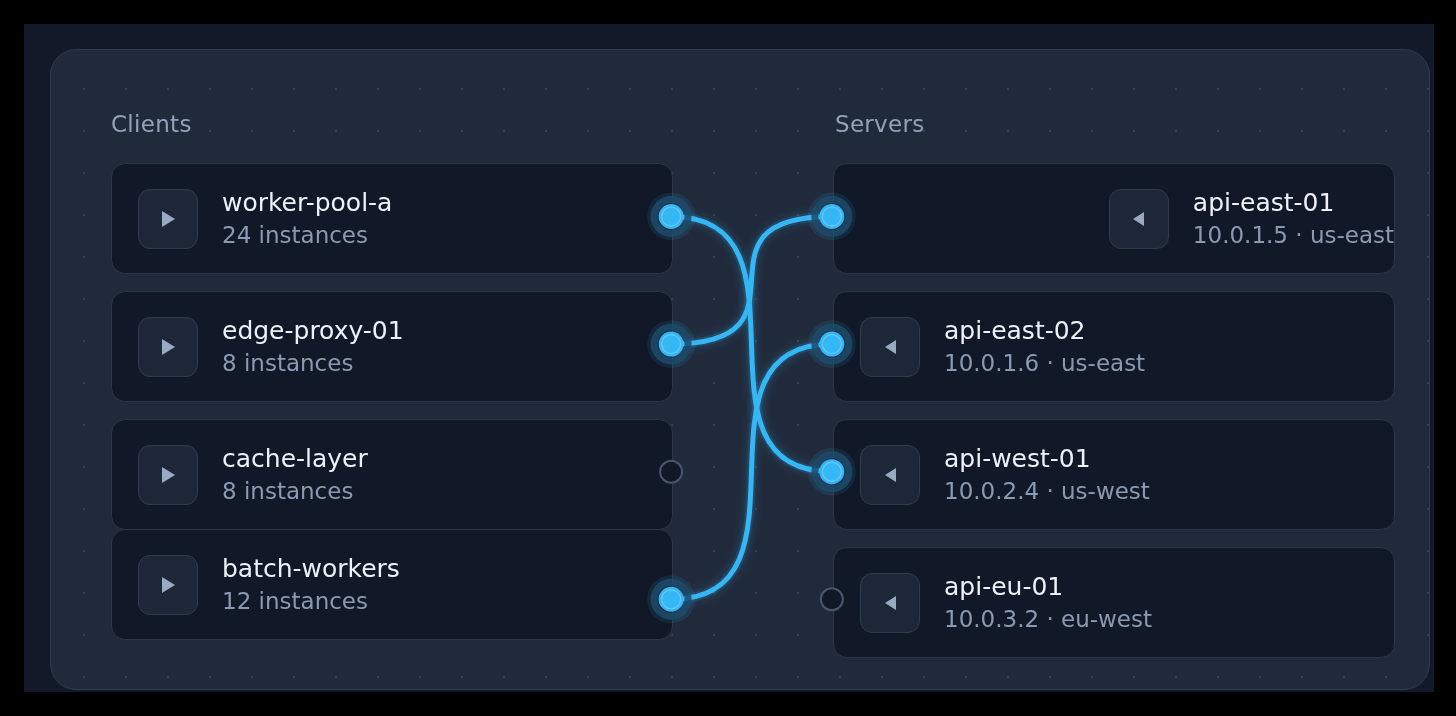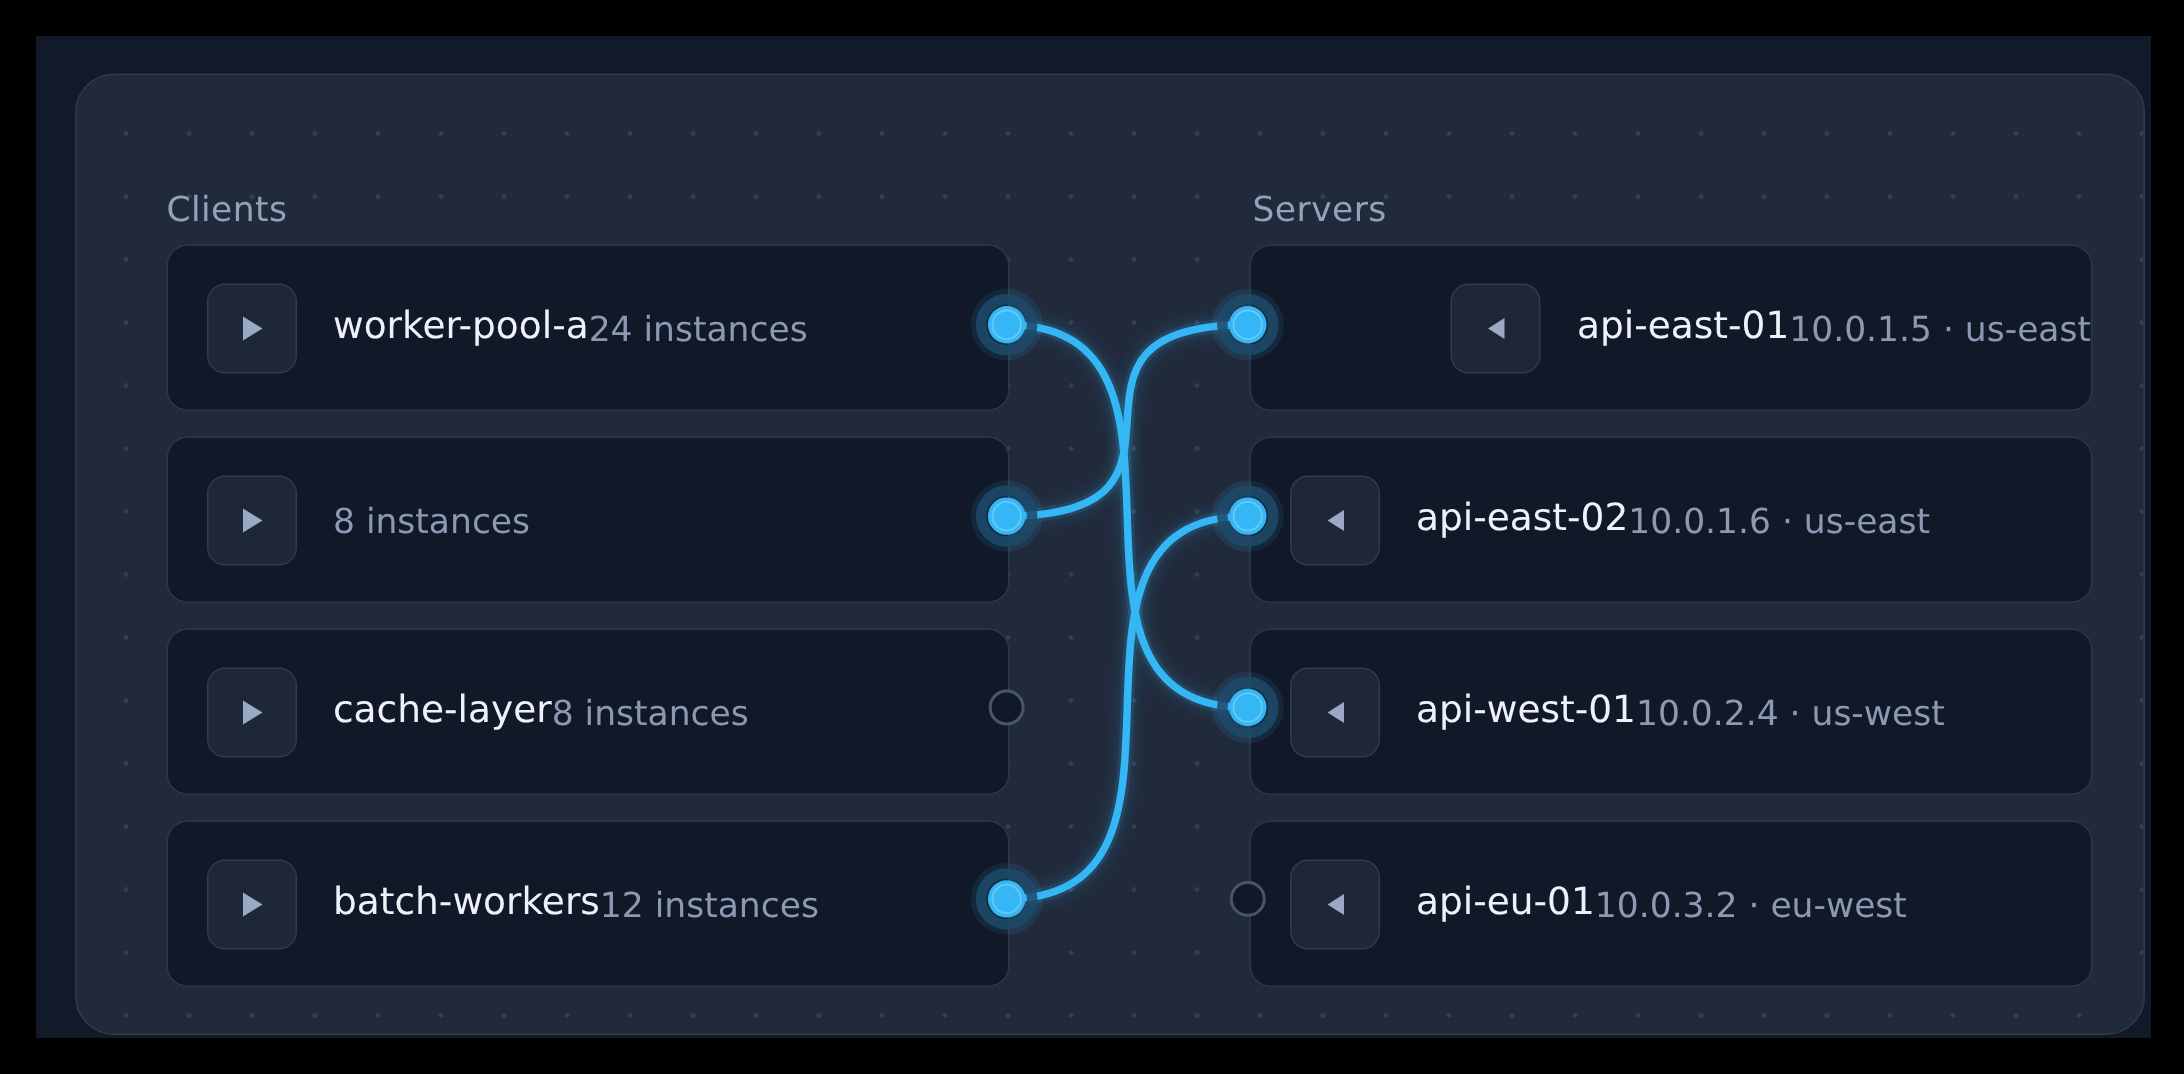--- a/index.html
+++ b/index.html
@@ -48,21 +48,20 @@
     pointer-events: none;
   }
 
   
   .col-header {
     position: absolute;
     color: #93a2bb;
     font-size: 23px;
     letter-spacing: 0.3px;
     white-space: nowrap;
-    margin-top: 16px;
   }
   #clients-header { left: 60px;  top: 61px; }
   #servers-header { left: 784px; top: 61px; }
 
   
   .card {
     position: absolute;
     box-sizing: border-box;
     height: 111px;
     border-radius: 14px;
@@ -95,21 +94,21 @@
   .tri-left {
     width: 0; height: 0;
     border-right: 11px solid #9aaac4;
     border-top: 7.5px solid transparent;
     border-bottom: 7.5px solid transparent;
   }
 
   .card-text {
     margin-left: 24px;
     display: flex;
-    flex-direction: row;
+    flex-direction: column;
     justify-content: center;
     min-width: 0;
   }
   .card-title {
     color: #eef2f8;
     font-size: 25px;
     line-height: 1.18;
     white-space: nowrap;
   }
   .card-sub {
@@ -147,33 +146,34 @@
           <div class="card-text">
             <div class="card-title">worker-pool-a</div>
             <div class="card-sub">24 instances</div>
           </div>
         </div>
         <div class="card client" style="top: 241px;">
           <div class="card-icon">
             <span class="tri-right"></span>
           </div>
           <div class="card-text">
+            <div class="card-title">edge-proxy-01</div>
             <div class="card-sub">8 instances</div>
           </div>
         </div>
         <div class="card client" style="top: 369px;">
           <div class="card-icon">
             <span class="tri-right"></span>
           </div>
           <div class="card-text">
             <div class="card-title">cache-layer</div>
             <div class="card-sub">8 instances</div>
           </div>
         </div>
-        <div class="card client" style="top: 497px; text-align: right;">
+        <div class="card client" style="top: 479px;">
           <div class="card-icon">
             <span class="tri-right"></span>
           </div>
           <div class="card-text">
             <div class="card-title">batch-workers</div>
             <div class="card-sub">12 instances</div>
           </div>
         </div>
         <div class="card server" style="top: 113px; justify-content: flex-end;">
           <div class="card-icon">

